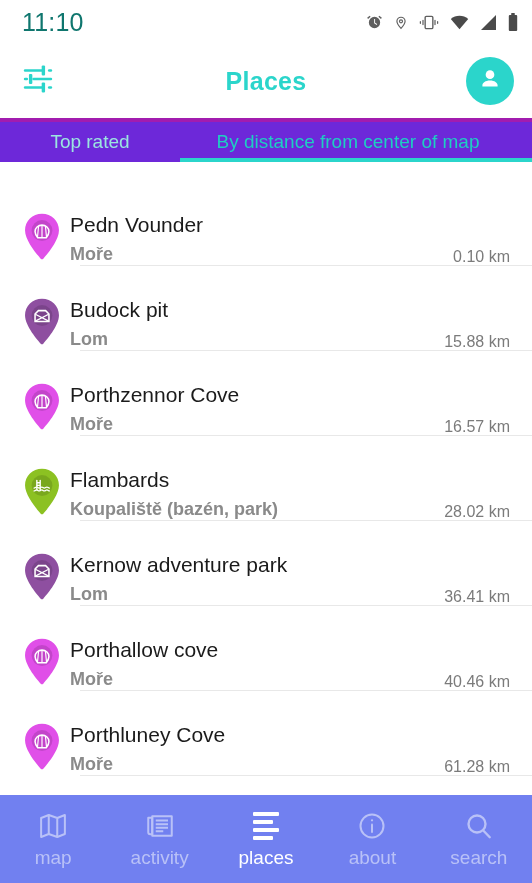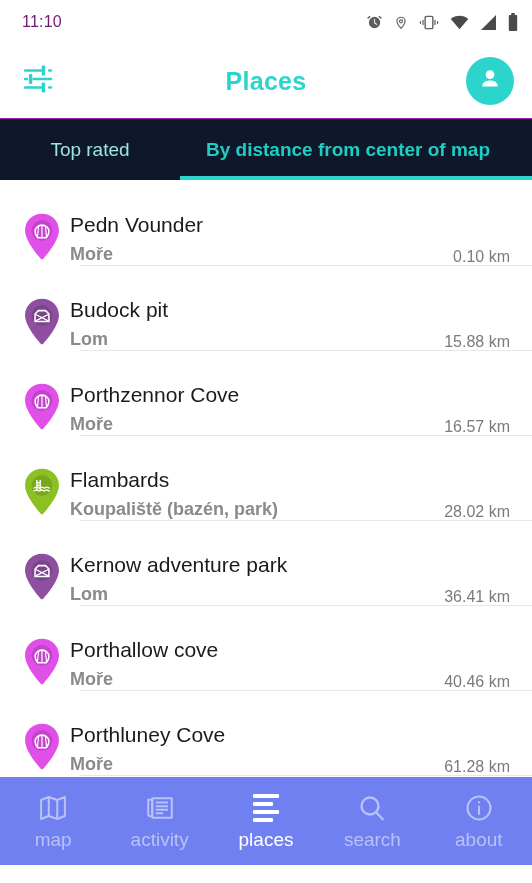--- a/index.html
+++ b/index.html
@@ -22,22 +22,22 @@
 
   
   .statusbar {
     height: 44px;
     display: flex;
     align-items: center;
     padding: 0 14px 0 22px;
     background: #ffffff;
   }
   .status-time {
-    font-size: 16px;
-    color: #701a75;
+    font-size: 25px;
+    color: #0f766e;
     letter-spacing: 0.2px;
   }
   .status-icons {
     margin-left: auto;
     display: flex;
     align-items: center;
     gap: 11px;
   }
   .status-icons svg { display: block; }
 
@@ -76,44 +76,44 @@
     background: #2BD5CB;
     display: flex;
     align-items: center;
     justify-content: center;
     cursor: pointer;
     z-index: 2;
   }
 
   
   .tabs {
-    height: 62px;
-    display: flex;
-    align-items: center;
-    border-top: 1px solid #a21caf;
+    height: 44px;
+    display: flex;
+    align-items: center;
+    border-top: 4px solid #a21caf;
     position: relative;
-    background: #0f172a;
+    background: #6d28d9;
   }
   .tab {
     height: 100%;
     display: flex;
     align-items: center;
     justify-content: center;
     font-size: 19px;
     cursor: pointer;
     white-space: nowrap;
   }
   .tab-top-rated {
     width: 180px;
     color: #9BE5E0;
   }
   .tab-by-distance {
     flex: 1;
     color: #1ECEC2;
-    font-weight: bold;
+    font-weight: normal;
     padding-right: 16px;
   }
   .tab-indicator {
     position: absolute;
     left: 180px;
     right: 0;
     bottom: 0;
     height: 4px;
     background: #2BD5CB;
   }
@@ -176,21 +176,21 @@
     white-space: nowrap;
     padding-top: 6px;
     text-align: right;
   }
 
   
   .bottomnav {
     position: absolute;
     left: 0;
     right: 0;
-    bottom: 18px;
+    bottom: 0;
     height: 88px;
     background: #7180F0;
     display: flex;
     align-items: center;
   }
   .nav-item {
     flex: 1;
     height: 100%;
     display: flex;
     flex-direction: column;
@@ -449,32 +449,32 @@
             <i style="width:26px"></i>
             <i style="width:20px"></i>
             <i style="width:26px"></i>
             <i style="width:20px"></i>
           </span>
         </span>
         <span class="nav-label">places</span>
       </div>
       <div class="nav-item">
         <span class="nav-icon">
-          <svg width="30" height="30" viewBox="0 0 24 24" fill="none" stroke="currentColor" stroke-width="1.9" stroke-linecap="round">
-            <circle cx="10.4" cy="10.4" r="6.8"></circle>
-            <path d="M15.4 15.6l5.2 5.4"></path>
-          </svg>
-        </span>
-        <span class="nav-label">search</span>
-      </div>
-      <div class="nav-item">
-        <span class="nav-icon">
           <svg width="30" height="30" viewBox="0 0 24 24" fill="none" stroke="currentColor" stroke-width="1.6" stroke-linecap="round">
             <circle cx="12" cy="12" r="9.2"></circle>
             <path d="M12 10.8v6"></path>
             <circle cx="12" cy="7.4" r="0.9" fill="currentColor" stroke="none"></circle>
           </svg>
         </span>
         <span class="nav-label">about</span>
       </div>
+      <div class="nav-item">
+        <span class="nav-icon">
+          <svg width="30" height="30" viewBox="0 0 24 24" fill="none" stroke="currentColor" stroke-width="1.9" stroke-linecap="round">
+            <circle cx="10.4" cy="10.4" r="6.8"></circle>
+            <path d="M15.4 15.6l5.2 5.4"></path>
+          </svg>
+        </span>
+        <span class="nav-label">search</span>
+      </div>
     </div>
 
 </div>
 
 </body></html>

